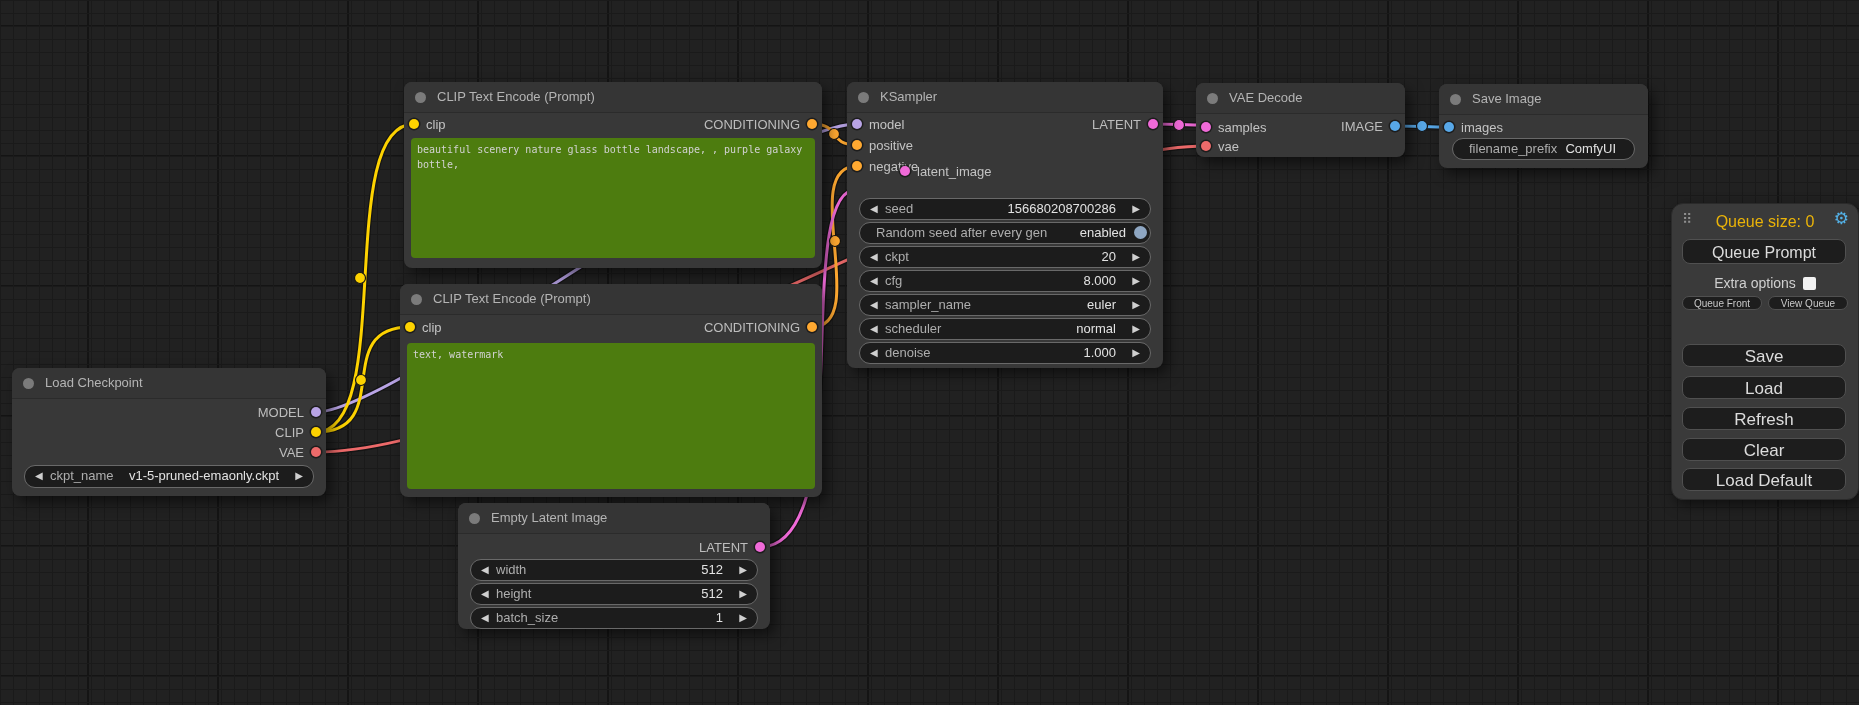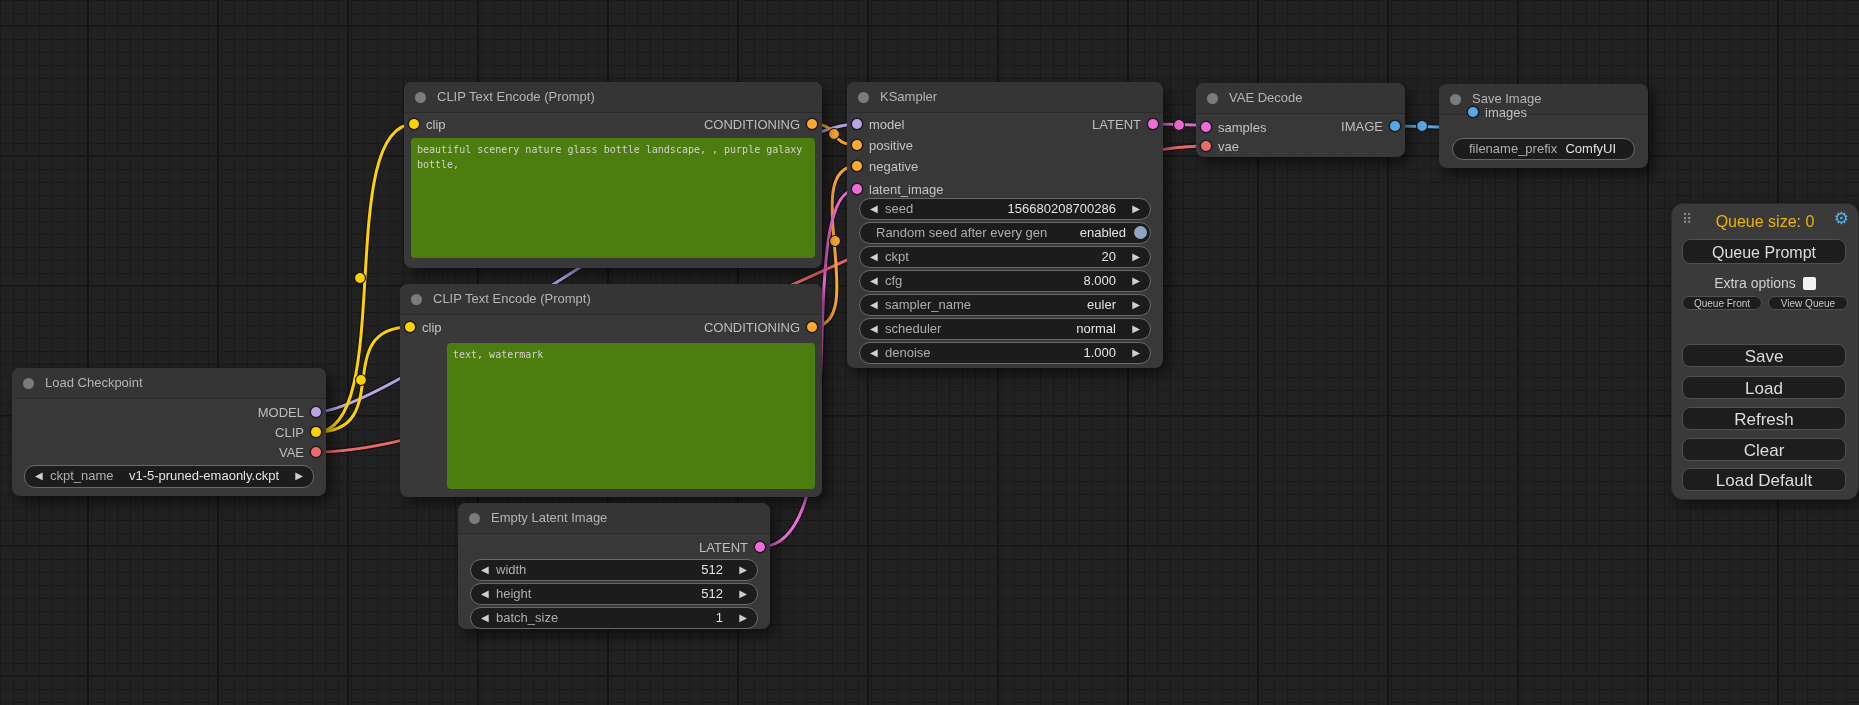--- a/index.html
+++ b/index.html
@@ -153,21 +153,21 @@
       <span class="ntext">CLIP Text Encode (Prompt)</span>
     </div>
     <div class="port in" style="top:33px;">
       <span class="pdot c-clip"></span>
       <span class="plabel">clip</span>
     </div>
     <div class="port out" style="top:33px;">
       <span class="plabel">CONDITIONING</span>
       <span class="pdot c-cond"></span>
     </div>
-    <div class="ntextarea" style="top:59px;height:146px;margin-left:40px;">text, watermark</div>
+    <div class="ntextarea" style="top:59px;height:146px;">text, watermark</div>
   </div>
 
   <div class="node" style="left:458px;top:503px;width:312px;height:126px;">
     <div class="ntitle">
       <span class="ndot"></span>
       <span class="ntext">Empty Latent Image</span>
     </div>
     <div class="port out" style="top:34px;">
       <span class="plabel">LATENT</span>
       <span class="pdot c-latent"></span>
@@ -206,21 +206,21 @@
       <span class="pdot c-latent"></span>
     </div>
     <div class="port in" style="top:53px;">
       <span class="pdot c-cond"></span>
       <span class="plabel">positive</span>
     </div>
     <div class="port in" style="top:74px;">
       <span class="pdot c-cond"></span>
       <span class="plabel">negative</span>
     </div>
-    <div class="port in" style="top:97px;">
+    <div class="port in" style="top:79px;margin-left:48px;">
       <span class="pdot c-latent"></span>
       <span class="plabel">latent_image</span>
     </div>
 
     <div class="widget" style="top:116px;">
       <span class="warrow l">◀</span>
       <span class="wlabel">seed</span>
       <span class="wvalue">156680208700286</span>
       <span class="warrow r">▶</span>
     </div>
@@ -278,21 +278,21 @@
       <span class="pdot c-vae"></span>
       <span class="plabel">vae</span>
     </div>
   </div>
 
   <div class="node" style="left:1439px;top:84px;width:209px;height:84px;">
     <div class="ntitle">
       <span class="ndot"></span>
       <span class="ntext">Save Image</span>
     </div>
-    <div class="port in" style="top:18px;margin-left:24px;">
+    <div class="port in" style="top:33px;">
       <span class="pdot c-image"></span>
       <span class="plabel">images</span>
     </div>
     <div class="widget plain" style="top:54px;left:13px;right:13px;">
       <span class="wlabel">filename_prefix</span>
       <span class="wvalue" style="right:18px;">ComfyUI</span>
     </div>
   </div>
 
   <div class="qpanel">

